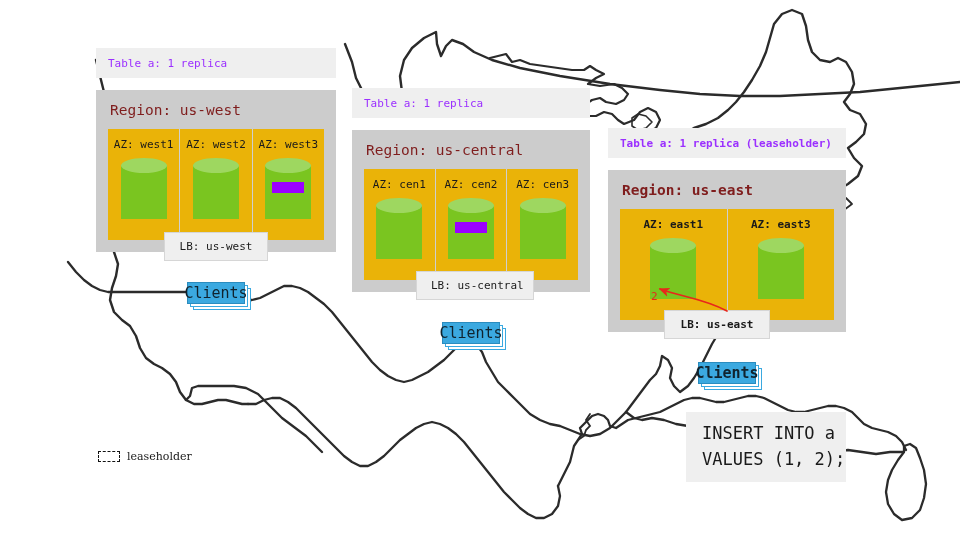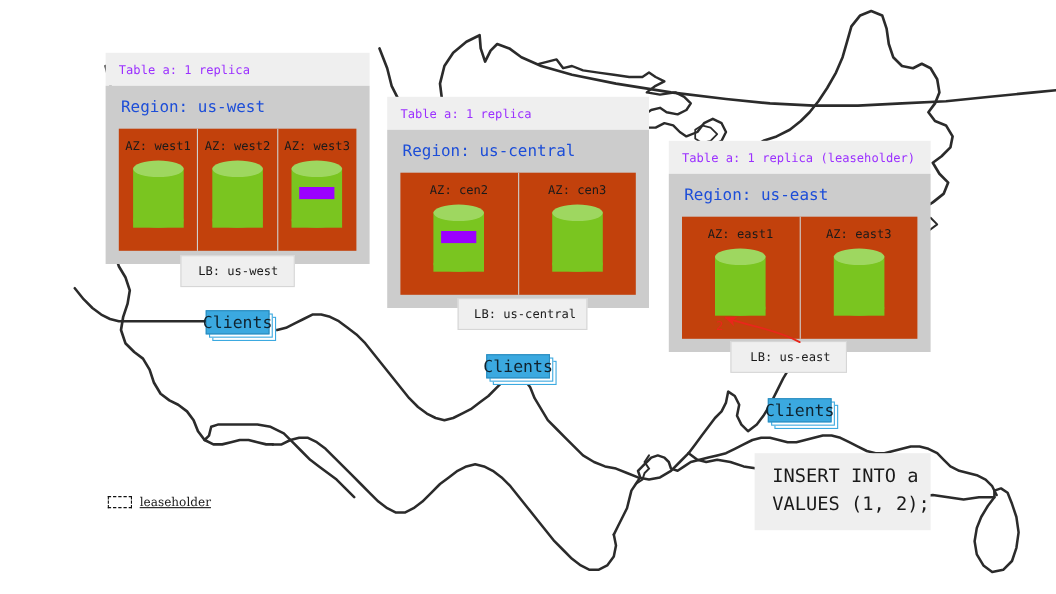--- a/index.html
+++ b/index.html
@@ -25,27 +25,28 @@
     padding:10px 12px 9px 12px;
     letter-spacing:0px;
     white-space:nowrap;
   }
   .region-body{
     background:#cccccc;
     padding:0 12px 12px 12px;
   }
   .region-title{
     font-size:14.5px;
-    color:#1d4ed8;
+    color:#7f1d1d;
     padding:12px 0 11px 2px;
     white-space:nowrap;
+    margin-top:12px;
   }
   .az-row{
     display:flex;
-    background:#c2410c;
+    background:#eab308;
     position:relative;
   }
   .az-cell{
     flex:1;
     padding:9px 0 14px 0;
     text-align:center;
     border-right:1px solid #cfcfcf;
     position:relative;
   }
   .az-cell:last-child{border-right:none;}
@@ -90,21 +91,21 @@
 
   
   .lb-box{
     position:absolute;
     background:#efefef;
     border:1px solid #d6d6d6;
     font-size:11px;
     color:#1a1a1a;
     padding:7px 14px;
     white-space:nowrap;
-    text-align:right;
+    text-align:center;
     box-sizing:border-box;
   }
 
   
   .clients{
     position:absolute;
     width:58px;height:22px;
   }
   .clients .sheet{
     position:absolute;
@@ -133,21 +134,20 @@
     white-space:pre;
     box-sizing:border-box;
   }
 
   
   .legend{
     position:absolute;
     display:flex;align-items:center;gap:7px;
     font-size:11px;color:#1a1a1a;
     font-family:"DejaVu Serif", serif;
-    text-decoration:underline;
   }
   .legend .swatch{
     width:22px;height:11px;
     border:1.5px dashed #111;
     box-sizing:border-box;
     background:transparent;
   }
 
   
   #arrow-layer{position:absolute;left:0;top:0;width:960px;height:540px;pointer-events:none;}
@@ -309,20 +309,28 @@
       <div class="lbl">Clients</div>
     </div>
   </div>
 
   <div class="region-panel" id="panel-central" style="left:352px;top:88px;width:238px;">
     <div class="replica-bar">Table a: 1 replica</div>
     <div class="region-body">
       <div class="region-title">Region: us-central</div>
       <div class="az-row">
         <div class="az-cell">
+          <span class="az-label">AZ: cen1</span>
+          <div class="cyl">
+            <div class="bottom"></div>
+            <div class="side"></div>
+            <div class="top"></div>
+          </div>
+        </div>
+        <div class="az-cell">
           <span class="az-label">AZ: cen2</span>
           <div class="cyl">
             <div class="bottom"></div>
             <div class="side"></div>
             <div class="top"></div>
             <div class="range"></div>
           </div>
         </div>
         <div class="az-cell">
           <span class="az-label">AZ: cen3</span>
@@ -336,21 +344,21 @@
     </div>
     <div class="lb-box" style="left:64px;top:183px;width:118px;">LB: us-central</div>
     <div class="clients" style="left:90px;top:234px;">
       <div class="sheet s3"></div>
       <div class="sheet s2"></div>
       <div class="sheet s1"></div>
       <div class="lbl">Clients</div>
     </div>
   </div>
 
-  <div class="region-panel" id="panel-east" style="left:608px;top:128px;width:238px;">
+  <div class="region-panel" id="panel-east" style="left:608px;top:128px;width:238px;font-weight:bold;">
     <div class="replica-bar">Table a: 1 replica (leaseholder)</div>
     <div class="region-body">
       <div class="region-title">Region: us-east</div>
       <div class="az-row">
         <div class="az-cell">
           <span class="az-label">AZ: east1</span>
           <div class="cyl">
             <div class="bottom"></div>
             <div class="side"></div>
             <div class="top"></div>

